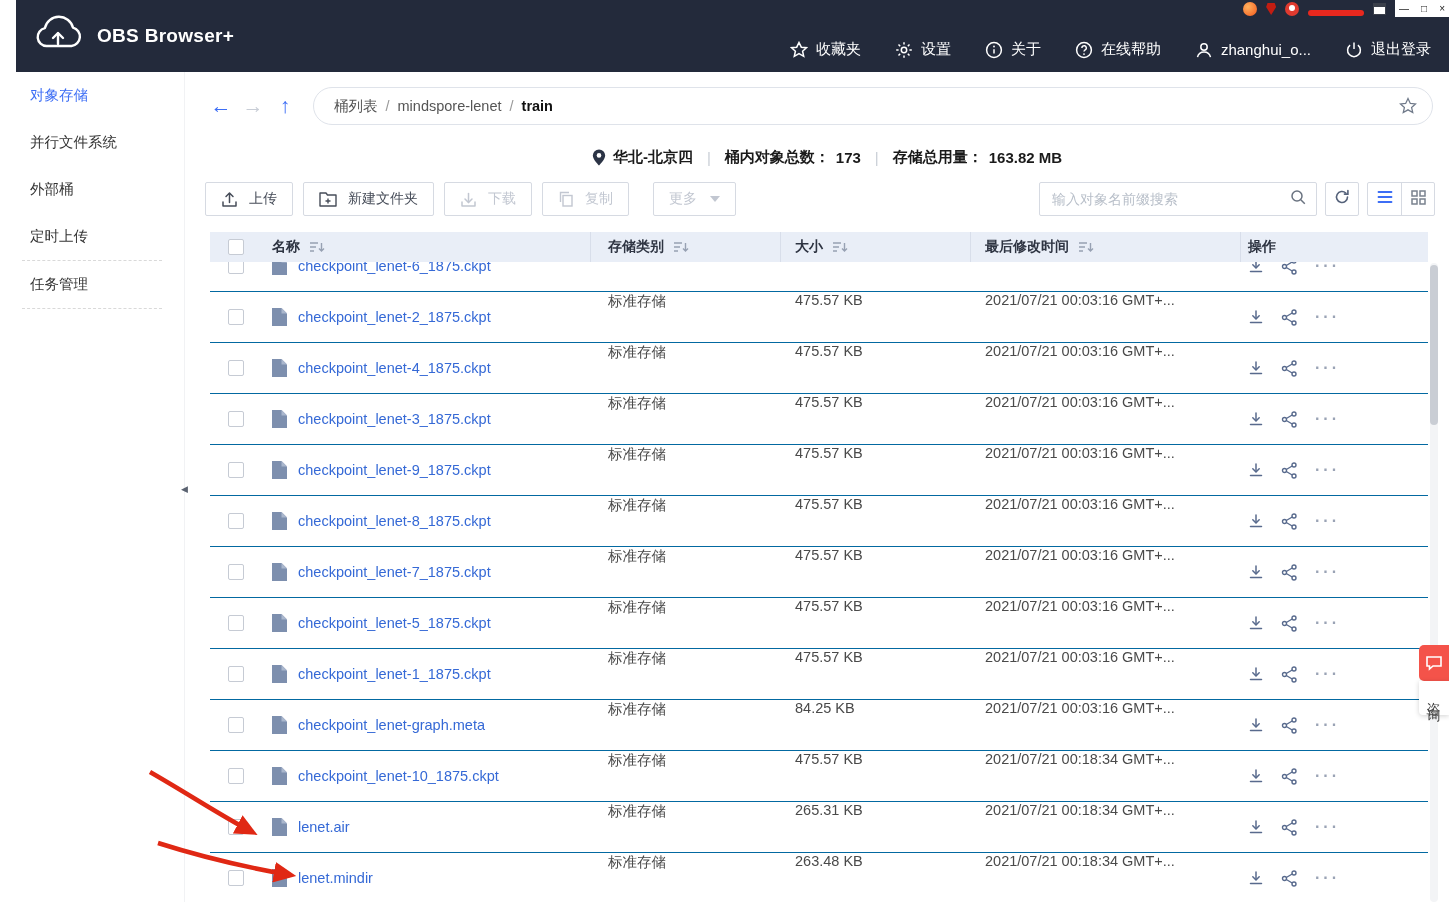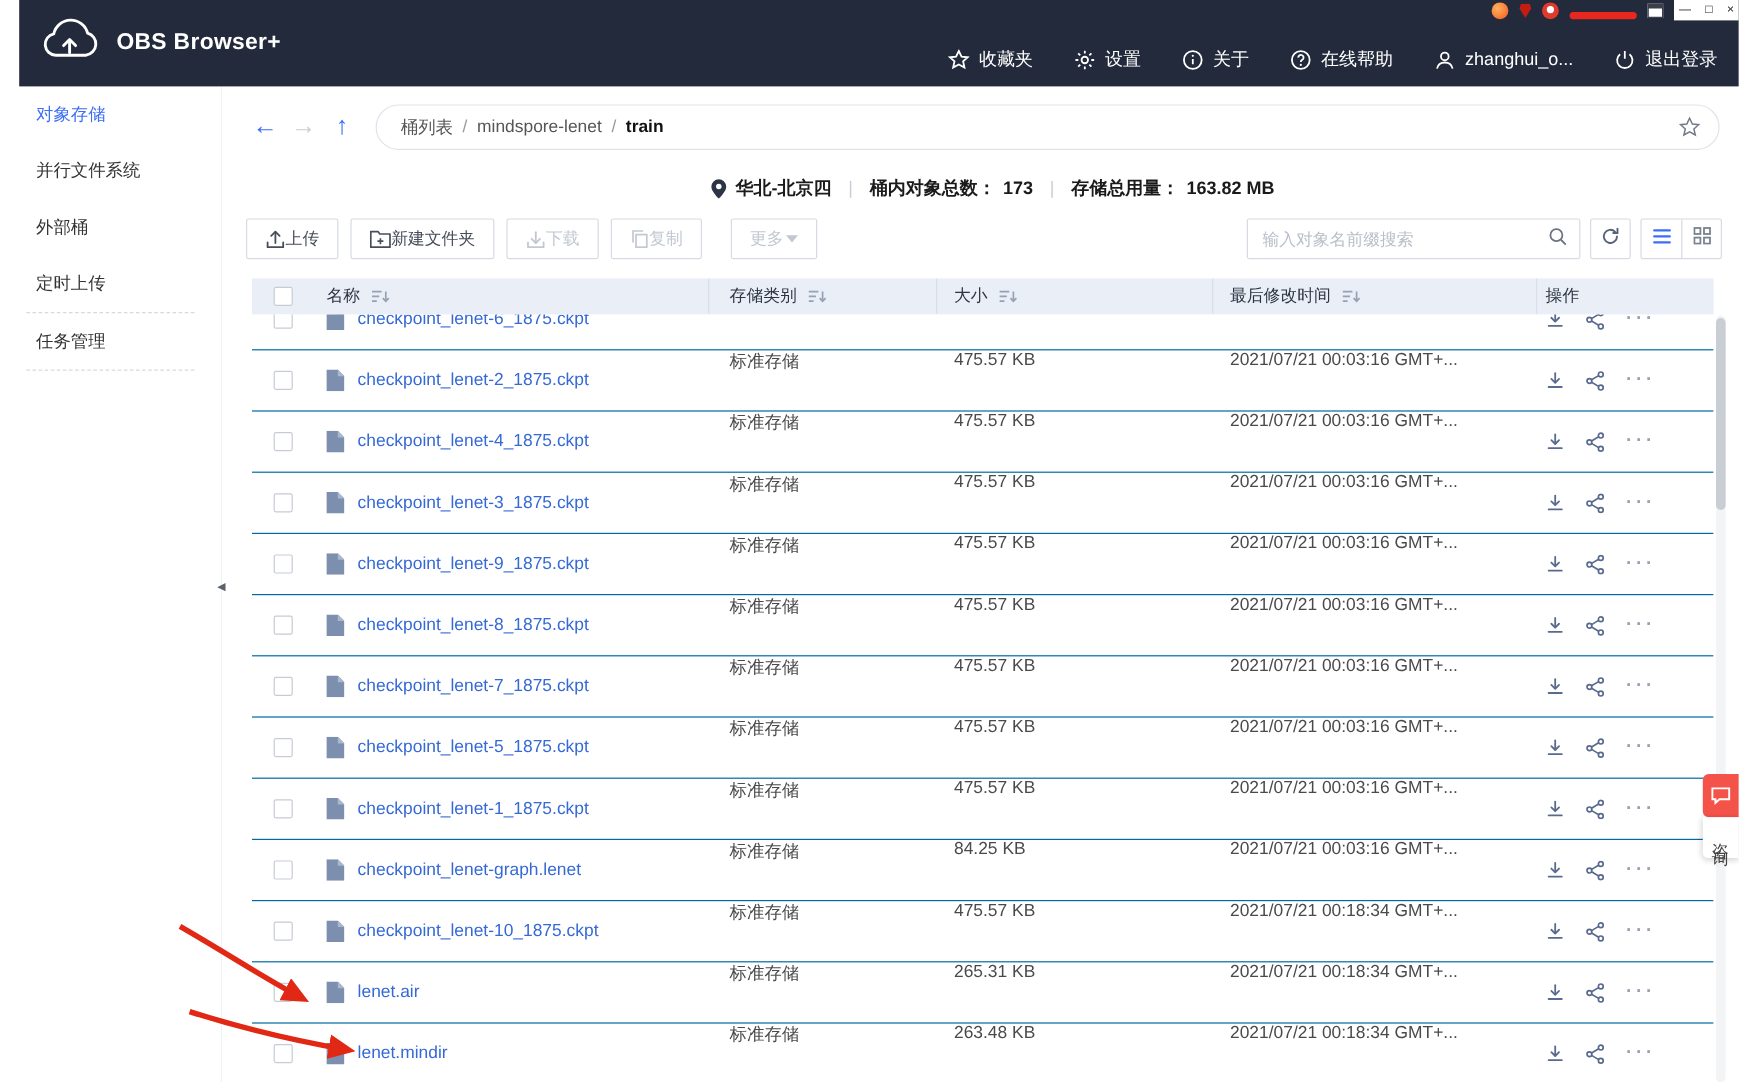--- a/index.html
+++ b/index.html
@@ -45,46 +45,46 @@
   .crumb-sep{color:#999;margin:0 8px;}
   .crumb-current{color:#111;font-weight:bold;}
   .crumb-star{margin-left:auto;display:flex;align-items:center;cursor:pointer;}
   
   .info-bar{display:flex;align-items:center;margin:22px 0 0 20px;font-size:15px;font-weight:bold;color:#1a1a1a;justify-content:center;}
   .info-bar .pin{margin-right:7px;display:flex;}
   .info-div{color:#c9ced6;font-weight:normal;margin:0 14px;}
   .info-val{margin-left:6px;}
   
   .toolbar{display:flex;align-items:center;margin:15px 14px 0 20px;}
-  .btn{height:34px;display:flex;align-items:center;gap:0;padding:0 15px;border:1px solid #d6dae2;border-radius:2px;background:#fff;font-size:14px;color:#474d59;margin-right:10px;cursor:pointer;white-space:nowrap;}
+  .btn{height:34px;display:flex;align-items:center;gap:11px;padding:0 15px;border:1px solid #d6dae2;border-radius:2px;background:#fff;font-size:14px;color:#474d59;margin-right:10px;cursor:pointer;white-space:nowrap;}
   .btn svg{stroke:currentColor;display:block;}
   .btn.disabled{color:#c2c7d1;cursor:default;}
   .btn.more{margin-left:14px;}
   .caret{width:0;height:0;border-left:5px solid transparent;border-right:5px solid transparent;border-top:6px solid #c2c7d1;margin-left:2px;}
   .search-cluster{margin-left:auto;display:flex;align-items:center;gap:8px;justify-content:flex-end;}
   .search-box{width:278px;height:34px;border:1px solid #d6dae2;border-radius:2px;display:flex;align-items:center;padding:0 10px 0 12px;background:#fff;}
   .search-box input{border:0;outline:0;flex:1;font-size:14px;color:#333;font-family:inherit;background:transparent;}
   .search-box input::placeholder{color:#b8bfc9;}
   .icon-btn{width:34px;height:34px;border:1px solid #d6dae2;border-radius:2px;background:#fff;display:flex;align-items:center;justify-content:center;cursor:pointer;}
   .view-group{display:flex;border:1px solid #d6dae2;border-radius:2px;height:34px;background:#fff;}
   .view-cell{width:33px;display:flex;align-items:center;justify-content:center;cursor:pointer;}
   .view-cell + .view-cell{border-left:1px solid #d6dae2;}
   
   .obj-table{margin:16px 21px 0 25px;}
-  .thead{height:30px;background:#e9eef7;display:flex;align-items:center;font-size:14px;font-weight:400;color:#2e3442;}
+  .thead{height:30px;background:#e9eef7;display:flex;align-items:center;font-size:14px;font-weight:700;color:#2e3442;}
   .thead .hcell{display:flex;align-items:center;gap:8px;height:100%;}
   .thead .c-class,.thead .c-size,.thead .c-mod,.thead .c-ops{box-shadow:inset 1px 0 0 #d8deea;}
   .tbody{overflow:hidden;}
   .row{height:51px;display:flex;border-bottom:1px solid #0369a1;font-size:14.5px;color:#4a4a4a;}
   .row.clipped{margin-top:-21px;}
   .c-check{flex:0 0 56px;padding-left:18px;display:flex;align-items:center;}
   .c-name{flex:0 0 324px;padding-left:6px;display:flex;align-items:center;gap:11px;overflow:hidden;}
   .c-class{flex:0 0 190px;padding-left:18px;}
   .c-size{flex:0 0 190px;padding-left:15px;}
-  .c-mod{flex:0 0 270px;padding-left:15px;white-space:nowrap;margin-left:40px;}
+  .c-mod{flex:0 0 270px;padding-left:15px;white-space:nowrap;}
   .c-ops{flex:1;padding-left:8px;display:flex;align-items:center;gap:17px;}
   .checkbox{width:16px;height:16px;border:1px solid #c6cbd4;border-radius:2px;background:#fff;display:inline-block;cursor:pointer;}
   .flink{color:#3569d6;text-decoration:none;cursor:pointer;white-space:nowrap;}
   .ficon{display:flex;flex:0 0 auto;}
   .op{display:flex;align-items:center;cursor:pointer;}
   .dots{color:#9aa3b5;font-size:16px;letter-spacing:3px;font-weight:bold;line-height:1;}
   .sort-ic{display:flex;}
   
   .scrollbar{position:absolute;right:11px;top:263px;bottom:0;width:8px;background:#f3f4f6;border-radius:4px;z-index:6;}
   .scroll-thumb{width:8px;height:160px;background:#c9cdd4;border-radius:4px;margin-top:2px;cursor:pointer;}
@@ -680,21 +680,21 @@
     <div class="c-check">
             <span class="checkbox"></span>
           </div>
     <div class="c-name">
       <span class="ficon">
         <svg width="15" height="18" viewBox="0 0 15 18">
                 <path d="M0 0h9.5L15 5.5V18H0z" fill="#7d8fae"></path>
                 <path d="M9.5 0L15 5.5H9.5z" fill="#aab7cd"></path>
               </svg>
       </span>
-      <a class="flink">checkpoint_lenet-graph.lenet</a>
+      <a class="flink">checkpoint_lenet-graph.meta</a>
     </div>
     <div class="c-class">标准存储</div>
     <div class="c-size">84.25 KB</div>
     <div class="c-mod">2021/07/21 00:03:16 GMT+...</div>
     <div class="c-ops">
       <span class="op">
         <svg width="16" height="16" viewBox="0 0 16 16" fill="none" stroke="#586a8d" stroke-width="1.5" stroke-linecap="round" stroke-linejoin="round">
                 <path d="M8 2v7.5"></path>
                 <path d="M4.8 6.8L8 10l3.2-3.2"></path>
                 <path d="M2.5 13.5h11"></path>

